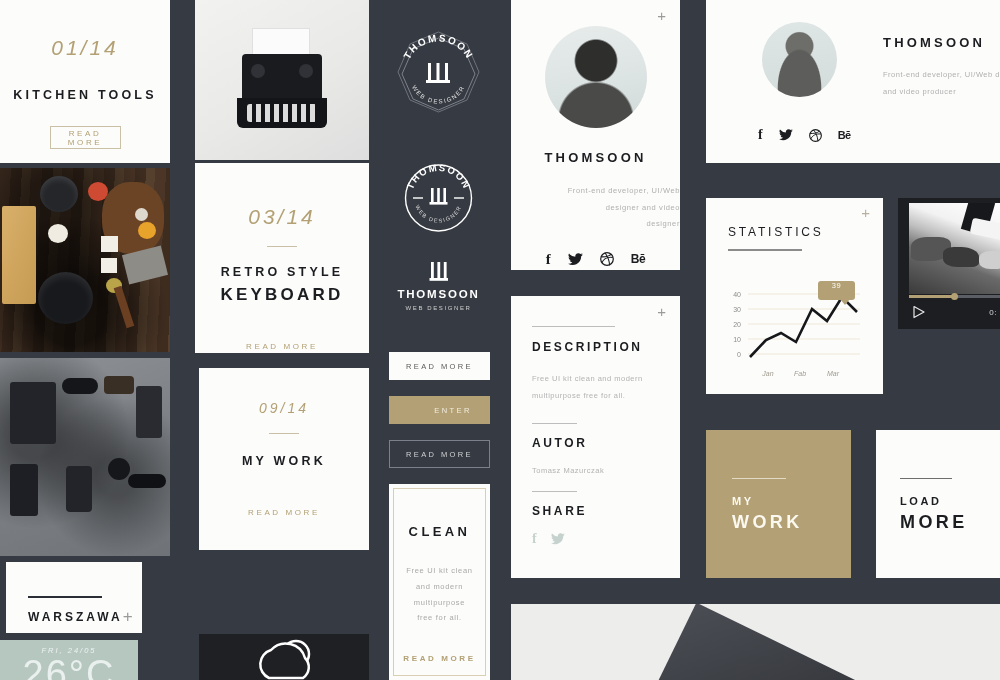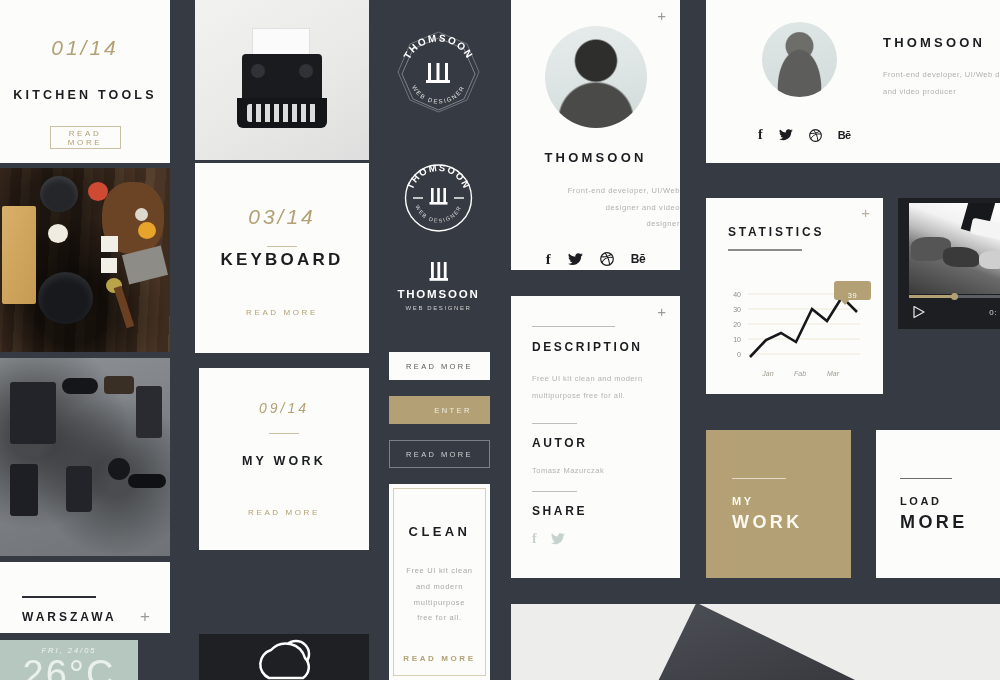--- a/index.html
+++ b/index.html
@@ -114,21 +114,21 @@
     <div class="obj" style="left:10px;top:24px;width:46px;height:62px;background:#23242a;border-radius:3px;"></div>
     <div class="obj" style="left:10px;top:106px;width:28px;height:52px;background:#1e1f24;border-radius:3px;"></div>
     <div class="obj" style="left:62px;top:20px;width:36px;height:16px;background:#15161a;border-radius:8px;"></div>
     <div class="obj" style="left:66px;top:108px;width:26px;height:46px;background:#222429;border-radius:4px;"></div>
     <div class="obj" style="left:104px;top:18px;width:30px;height:18px;background:#3a2f24;border-radius:4px;"></div>
     <div class="obj" style="left:108px;top:100px;width:22px;height:22px;border-radius:50%;background:#16171b;"></div>
     <div class="obj" style="left:128px;top:116px;width:38px;height:14px;background:#101114;border-radius:7px;"></div>
     <div class="obj" style="left:136px;top:28px;width:26px;height:52px;background:#2a2b30;border-radius:3px;"></div>
   </div>
 
-  <div class="card white" style="left:0;top:562px;width:170px;height:71px;">
+  <div class="card white" style="left:6px;top:562px;width:136px;height:71px;">
     <div class="rule-dk" style="width:74px;margin:34px 0 0 22px;"></div>
     <div style="display:flex;align-items:center;justify-content:space-between;padding:10px 20px 0 22px;">
       <span style="font-size:12px;font-weight:700;letter-spacing:3px;color:#1c1d21;">WARSZAWA</span>
       <span class="plus" style="font-size:17px;">+</span>
     </div>
   </div>
   <div class="card" style="left:0;top:640px;width:138px;height:40px;background:#b6c7c0;">
     <div style="text-align:center;font-size:7.5px;font-style:italic;letter-spacing:2px;color:#eef3f1;margin-top:6px;">FRI, 24/05</div>
     <div style="text-align:center;font-size:38px;font-weight:300;color:#e9f0ee;letter-spacing:2px;margin-top:-2px;">26°C</div>
   </div>
@@ -139,20 +139,21 @@
     <div class="obj" style="left:47px;top:54px;width:80px;height:46px;background:#1a1b1e;border-radius:4px 4px 0 0;"></div>
     <div class="obj" style="left:42px;top:98px;width:90px;height:30px;background:#141518;border-radius:0 0 6px 6px;"></div>
     <div class="obj" style="left:52px;top:104px;width:70px;height:18px;background:repeating-linear-gradient(90deg,#dcdcdc 0 5px,#141518 5px 9px);border-radius:3px;"></div>
     <div class="obj" style="left:56px;top:64px;width:14px;height:14px;border-radius:50%;background:#303237;"></div>
     <div class="obj" style="left:104px;top:64px;width:14px;height:14px;border-radius:50%;background:#303237;"></div>
   </div>
 
   <div class="card white" style="left:195px;top:163px;width:174px;height:190px;">
     <div class="num" style="font-size:21px;margin-top:42px;">03/14</div>
     <div class="rule" style="width:30px;margin-top:17px;"></div>
+    <div class="ttl" style="font-size:12.5px;margin-top:16px;line-height:1.5;">RETRO STYLE</div>
     <div class="ttl" style="font-size:17px;line-height:1.5;">KEYBOARD</div>
     <div class="rdm" style="margin-top:35px;">READ MORE</div>
   </div>
 
   <div class="card white" style="left:199px;top:368px;width:170px;height:182px;">
     <div class="num" style="font-size:14px;margin-top:32px;">09/14</div>
     <div class="rule" style="width:30px;margin-top:17px;"></div>
     <div class="ttl" style="font-size:12.5px;margin-top:20px;">MY WORK</div>
     <div class="rdm" style="margin-top:40px;">READ MORE</div>
   </div>
@@ -304,21 +305,21 @@
       <svg width="13" height="13" viewBox="0 0 16 16">
         <circle cx="8" cy="8" r="7.2" fill="none" stroke="#1c1d21" stroke-width="1.4"></circle>
         <path d="M1 5.5c5 .3 9.5-.6 12-3M2 12.6C4 8 8.5 5.4 14.6 6.2M5.6 1.1C8.6 4.6 10.6 9 11 15.2" fill="none" stroke="#1c1d21" stroke-width="1.2"></path>
       </svg>
       <span class="soc" style="font-size:11px;letter-spacing:-.5px;">Bē</span>
     </div>
   </div>
 
   <div class="card white" style="left:706px;top:198px;width:177px;height:196px;">
     <span class="plus" style="position:absolute;right:13px;top:7px;font-size:15px;color:#b9b0a0;">+</span>
-    <div style="margin:27px 0 0 22px;font-size:12px;font-weight:700;letter-spacing:2.8px;color:#1c1d21;">STATISTICS</div>
+    <div style="margin:27px 0 0 22px;font-size:12px;font-weight:400;letter-spacing:2.8px;color:#1c1d21;">STATISTICS</div>
     <div style="width:74px;height:2px;background:#8b8b8b;margin:10px 0 0 22px;"></div>
 
     <svg width="177" height="118" viewBox="0 0 177 118" style="position:absolute;left:0;top:74px;">
       <g>
         <line class="grid-ln" x1="42" y1="22" x2="154" y2="22"></line>
         <line class="grid-ln" x1="42" y1="37" x2="154" y2="37"></line>
         <line class="grid-ln" x1="42" y1="52" x2="154" y2="52"></line>
         <line class="grid-ln" x1="42" y1="67" x2="154" y2="67"></line>
         <line class="grid-ln" x1="42" y1="82" x2="154" y2="82"></line>
       </g>
@@ -331,21 +332,21 @@
       </g>
       <polyline class="data-ln" points="44,85 60,68 75,61 90,70 106,37 121,49 136,25 151,40"></polyline>
       <circle cx="136" cy="25" r="3.4" fill="#cfdcd8"></circle>
       <g text-anchor="middle">
         <text class="mon-lbl" x="62" y="104">Jan</text>
         <text class="mon-lbl" x="94" y="104">Fab</text>
         <text class="mon-lbl" x="127" y="104">Mar</text>
       </g>
     </svg>
 
-    <div style="position:absolute;left:128px;top:83px;width:37px;height:19px;background:#b3a175;border-radius:3px;display:flex;align-items:flex-end;justify-content:center;">
+    <div style="position:absolute;left:112px;top:83px;width:37px;height:19px;background:#b3a175;border-radius:3px;display:flex;align-items:flex-start;justify-content:center;">
       <span style="font-size:7.5px;color:#fdfbf6;letter-spacing:.5px;">39</span>
     </div>
     <div style="position:absolute;left:134px;top:101px;width:0;height:0;border-left:5px solid transparent;border-right:5px solid transparent;border-top:6px solid #b3a175;"></div>
   </div>
 
   <div class="card" style="left:898px;top:198px;width:102px;height:131px;background:#1c1e22;">
     <div style="position:absolute;left:11px;top:5px;right:0;height:91px;overflow:hidden;">
       <div class="ph ph-bw"></div>
       <div class="obj" style="left:56px;top:-4px;width:26px;height:34px;background:#17181b;transform:rotate(16deg);"></div>
       <div class="obj" style="left:62px;top:18px;width:34px;height:16px;background:#f4f4f4;border-radius:3px;transform:rotate(12deg);"></div>

